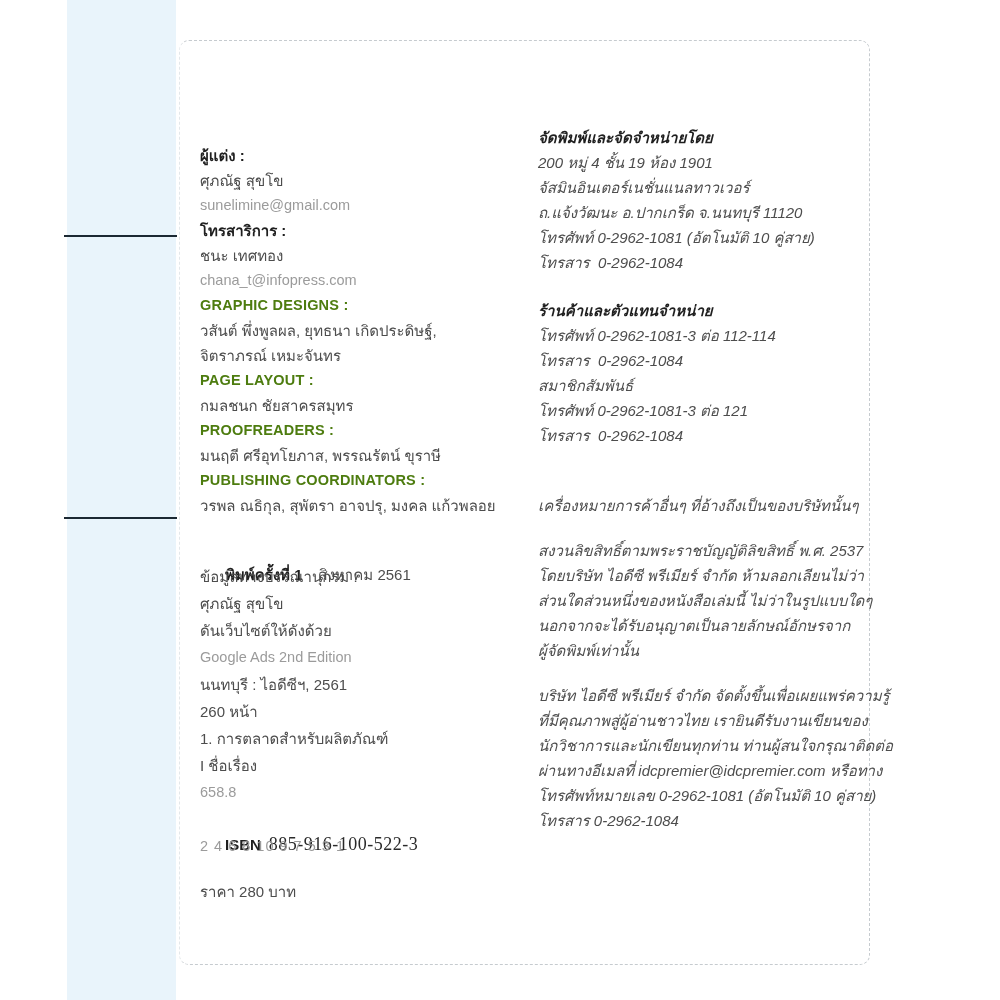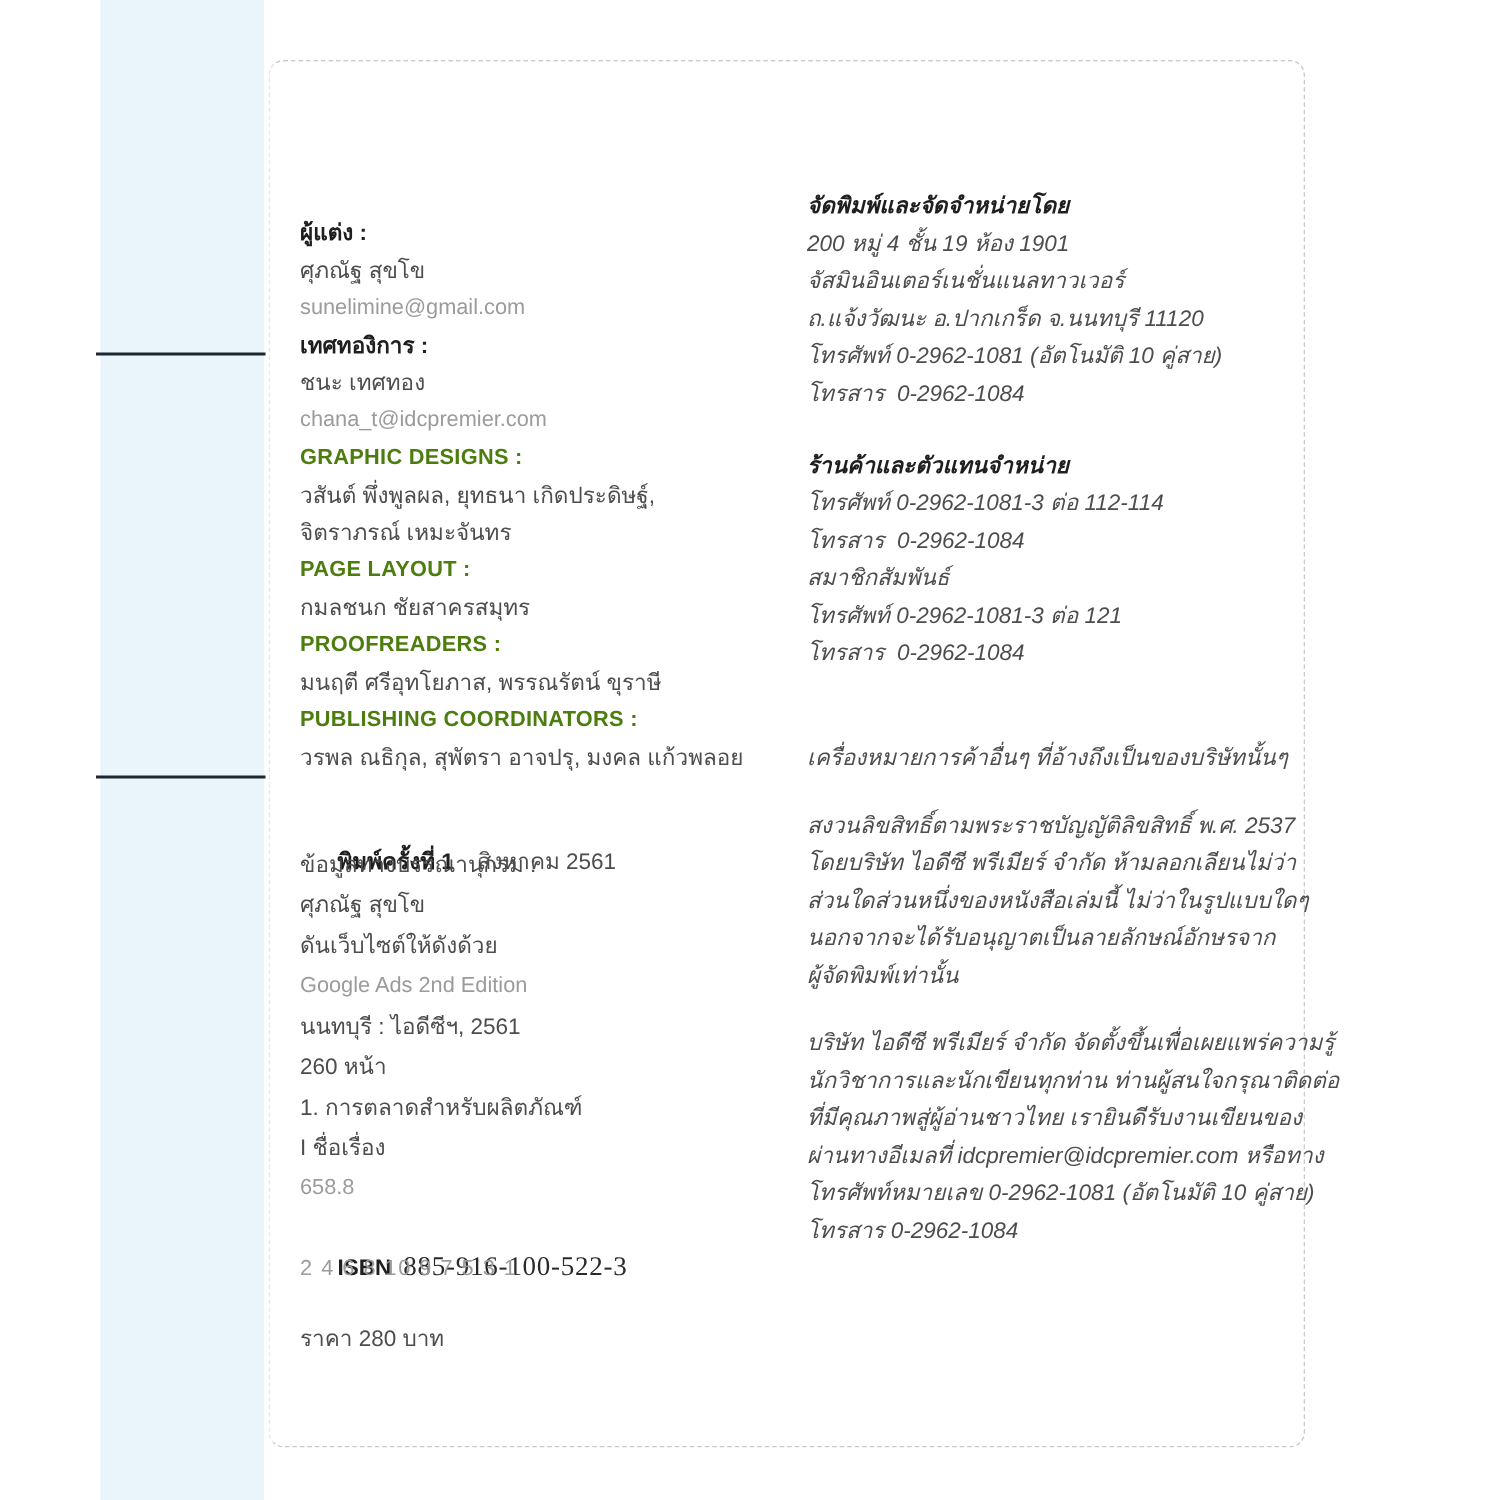--- a/index.html
+++ b/index.html
@@ -54,23 +54,23 @@
 <div class="colophon-border"></div>
 <div class="rule rule-top"></div>
 <div class="rule rule-bottom"></div>
 
 <div class="col-left">
   <div>
 
   <div class="line bold-thai">ผู้แต่ง :</div>
       <div class="line thai">ศุภณัฐ สุขโข</div>
       <div class="line latin-gray">sunelimine@gmail.com</div>
-      <div class="line bold-thai">เทศทองิการ :</div>
+      <div class="line bold-thai">โทรสาริการ :</div>
       <div class="line thai">ชนะ เทศทอง</div>
-      <div class="line latin-gray">chana_t@idcpremier.com</div>
+      <div class="line latin-gray">chana_t@infopress.com</div>
       <div class="line bold-latin">GRAPHIC DESIGNS :</div>
       <div class="line thai">วสันต์ พึ่งพูลผล, ยุทธนา เกิดประดิษฐ์,</div>
       <div class="line thai">จิตราภรณ์ เหมะจันทร</div>
       <div class="line bold-latin">PAGE LAYOUT :</div>
       <div class="line thai">กมลชนก ชัยสาครสมุทร</div>
       <div class="line bold-latin">PROOFREADERS :</div>
       <div class="line thai">มนฤตี ศรีอุทโยภาส, พรรณรัตน์ ขุราษี</div>
       <div class="line bold-latin">PUBLISHING COORDINATORS :</div>
       <div class="line thai">วรพล ณธิกุล, สุพัตรา อาจปรุ, มงคล แก้วพลอย</div>
     </div>
@@ -134,19 +134,19 @@
   <div class="line thai">สงวนลิขสิทธิ์ตามพระราชบัญญัติลิขสิทธิ์ พ.ศ. 2537</div>
       <div class="line thai">โดยบริษัท ไอดีซี พรีเมียร์ จำกัด ห้ามลอกเลียนไม่ว่า</div>
       <div class="line thai">ส่วนใดส่วนหนึ่งของหนังสือเล่มนี้ ไม่ว่าในรูปแบบใดๆ</div>
       <div class="line thai">นอกจากจะได้รับอนุญาตเป็นลายลักษณ์อักษรจาก</div>
       <div class="line thai">ผู้จัดพิมพ์เท่านั้น</div>
     </div>
 
   <div>
 
   <div class="line thai">บริษัท ไอดีซี พรีเมียร์ จำกัด จัดตั้งขึ้นเพื่อเผยแพร่ความรู้</div>
+      <div class="line thai">ที่มีคุณภาพสู่ผู้อ่านชาวไทย เรายินดีรับงานเขียนของ</div>
       <div class="line thai">นักวิชาการและนักเขียนทุกท่าน ท่านผู้สนใจกรุณาติดต่อ</div>
-      <div class="line thai">ที่มีคุณภาพสู่ผู้อ่านชาวไทย เรายินดีรับงานเขียนของ</div>
       <div class="line thai">ผ่านทางอีเมลที่ idcpremier@idcpremier.com หรือทาง</div>
       <div class="line thai">โทรศัพท์หมายเลข 0-2962-1081 (อัตโนมัติ 10 คู่สาย)</div>
       <div class="line thai">โทรสาร 0-2962-1084</div>
     </div>
 </div>
 
 </body></html>

